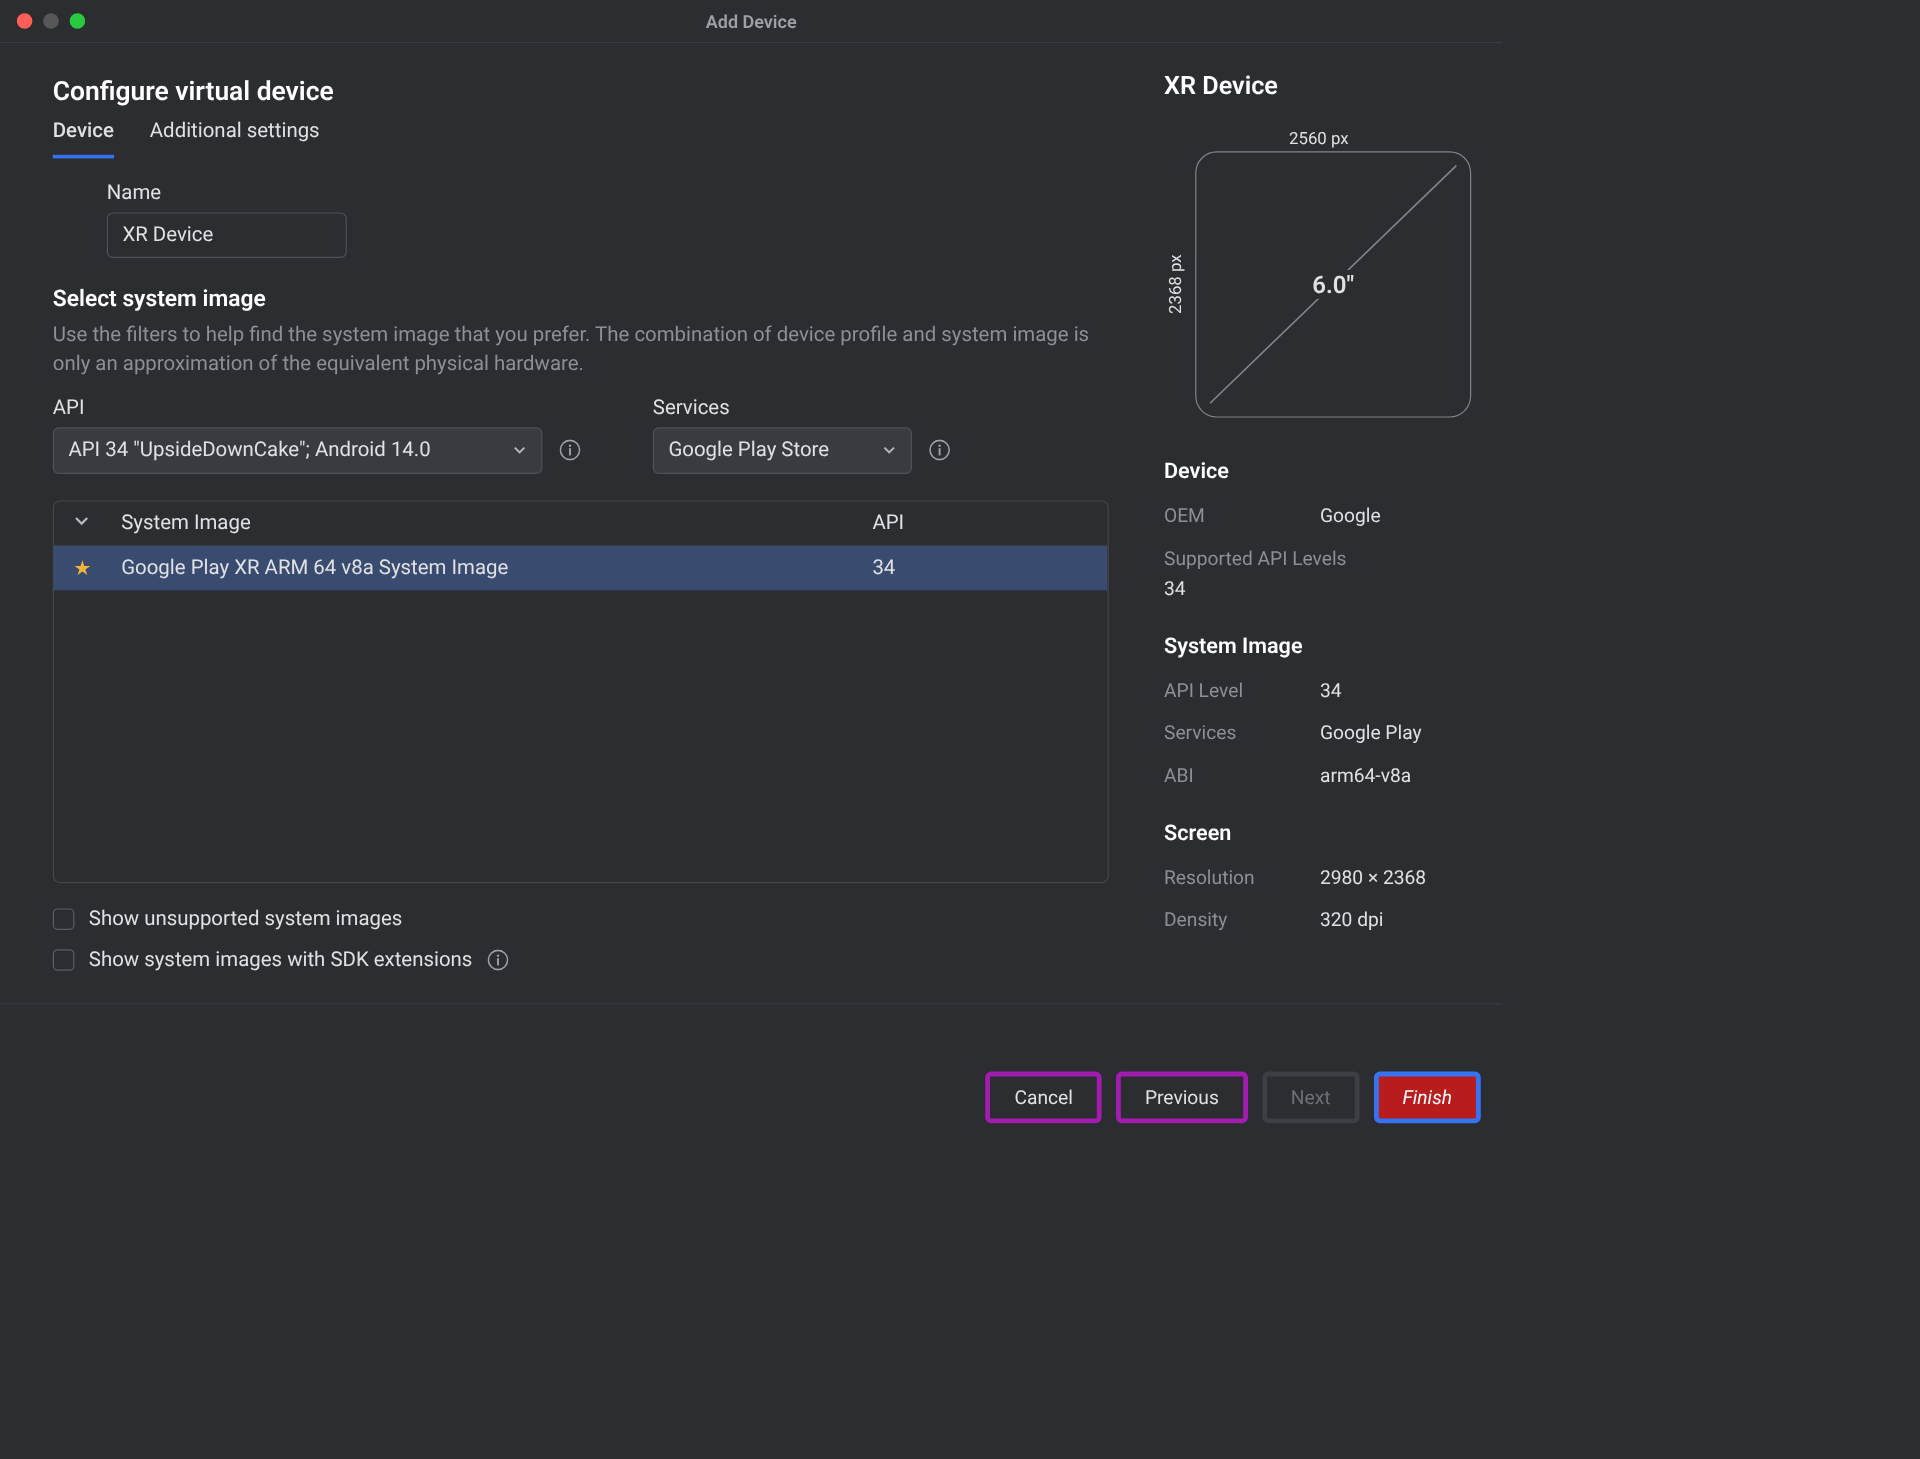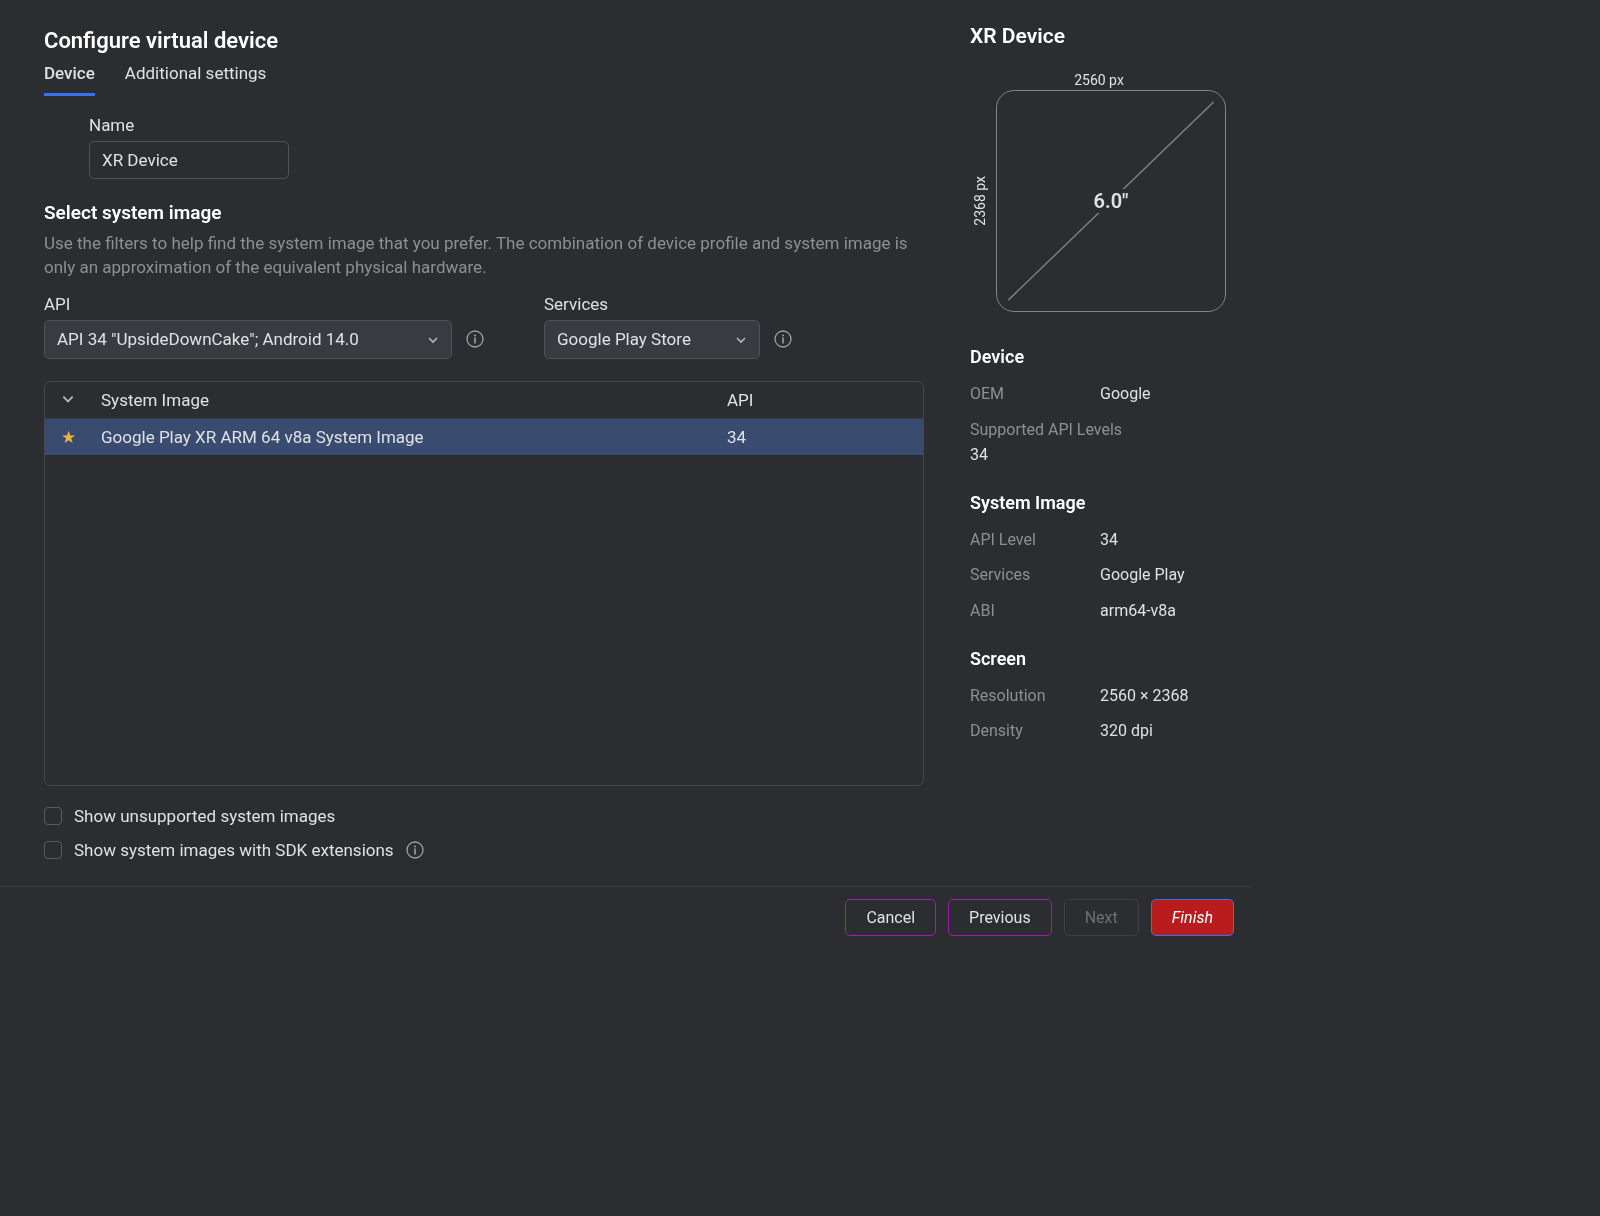--- a/index.html
+++ b/index.html
@@ -290,44 +290,53 @@
     }
     .footer {
       border-top: 1px solid #393b40;
       padding: 12px 18px;
       display: flex;
       justify-content: flex-end;
       gap: 12px;
     }
     .btn {
       padding: 8px 20px;
-      border: 1px solid #a21caf;
+      border: 4px solid #a21caf;
       background: #2b2d30;
       color: #dfe1e5;
       border-radius: 5px;
       font-size: 16px;
       cursor: pointer;
+      margin-top: 44px;
     }
     .btn.disabled {
       color: #6c6f75;
       border-color: #3c3f43;
       cursor: default;
     }
     .btn.primary {
       background: #b91c1c;
       border-color: #3574f0;
       color: #ffffff;
       font-style: italic;
     }
     .chev { color:#b4b8bf; }
   </style>
 </head>
 <body>
 
 <div class="window">
+  <div class="titlebar">
+    <div class="traffic">
+      <div class="tl red"></div>
+      <div class="tl gray"></div>
+      <div class="tl green"></div>
+    </div>
+    <div class="titlebar-title">Add Device</div>
+  </div>
 
   <div class="body">
     <div class="main">
       <h1>Configure virtual device</h1>
 
       <div class="tabs">
         <div class="tab active">Device</div>
         <div class="tab">Additional settings</div>
       </div>
 
@@ -450,21 +459,21 @@
         <span class="spec-val">Google Play</span>
       </div>
       <div class="spec-line">
         <span class="spec-key">ABI</span>
         <span class="spec-val">arm64-v8a</span>
       </div>
 
       <h3>Screen</h3>
       <div class="spec-line">
         <span class="spec-key">Resolution</span>
-        <span class="spec-val">2560 × 2368</span>
+        <span class="spec-val">2980 × 2368</span>
       </div>
       <div class="spec-line">
         <span class="spec-key">Density</span>
         <span class="spec-val">320 dpi</span>
       </div>
     </div>
   </div>
 
   <div class="footer">
     <button class="btn">Cancel</button>

